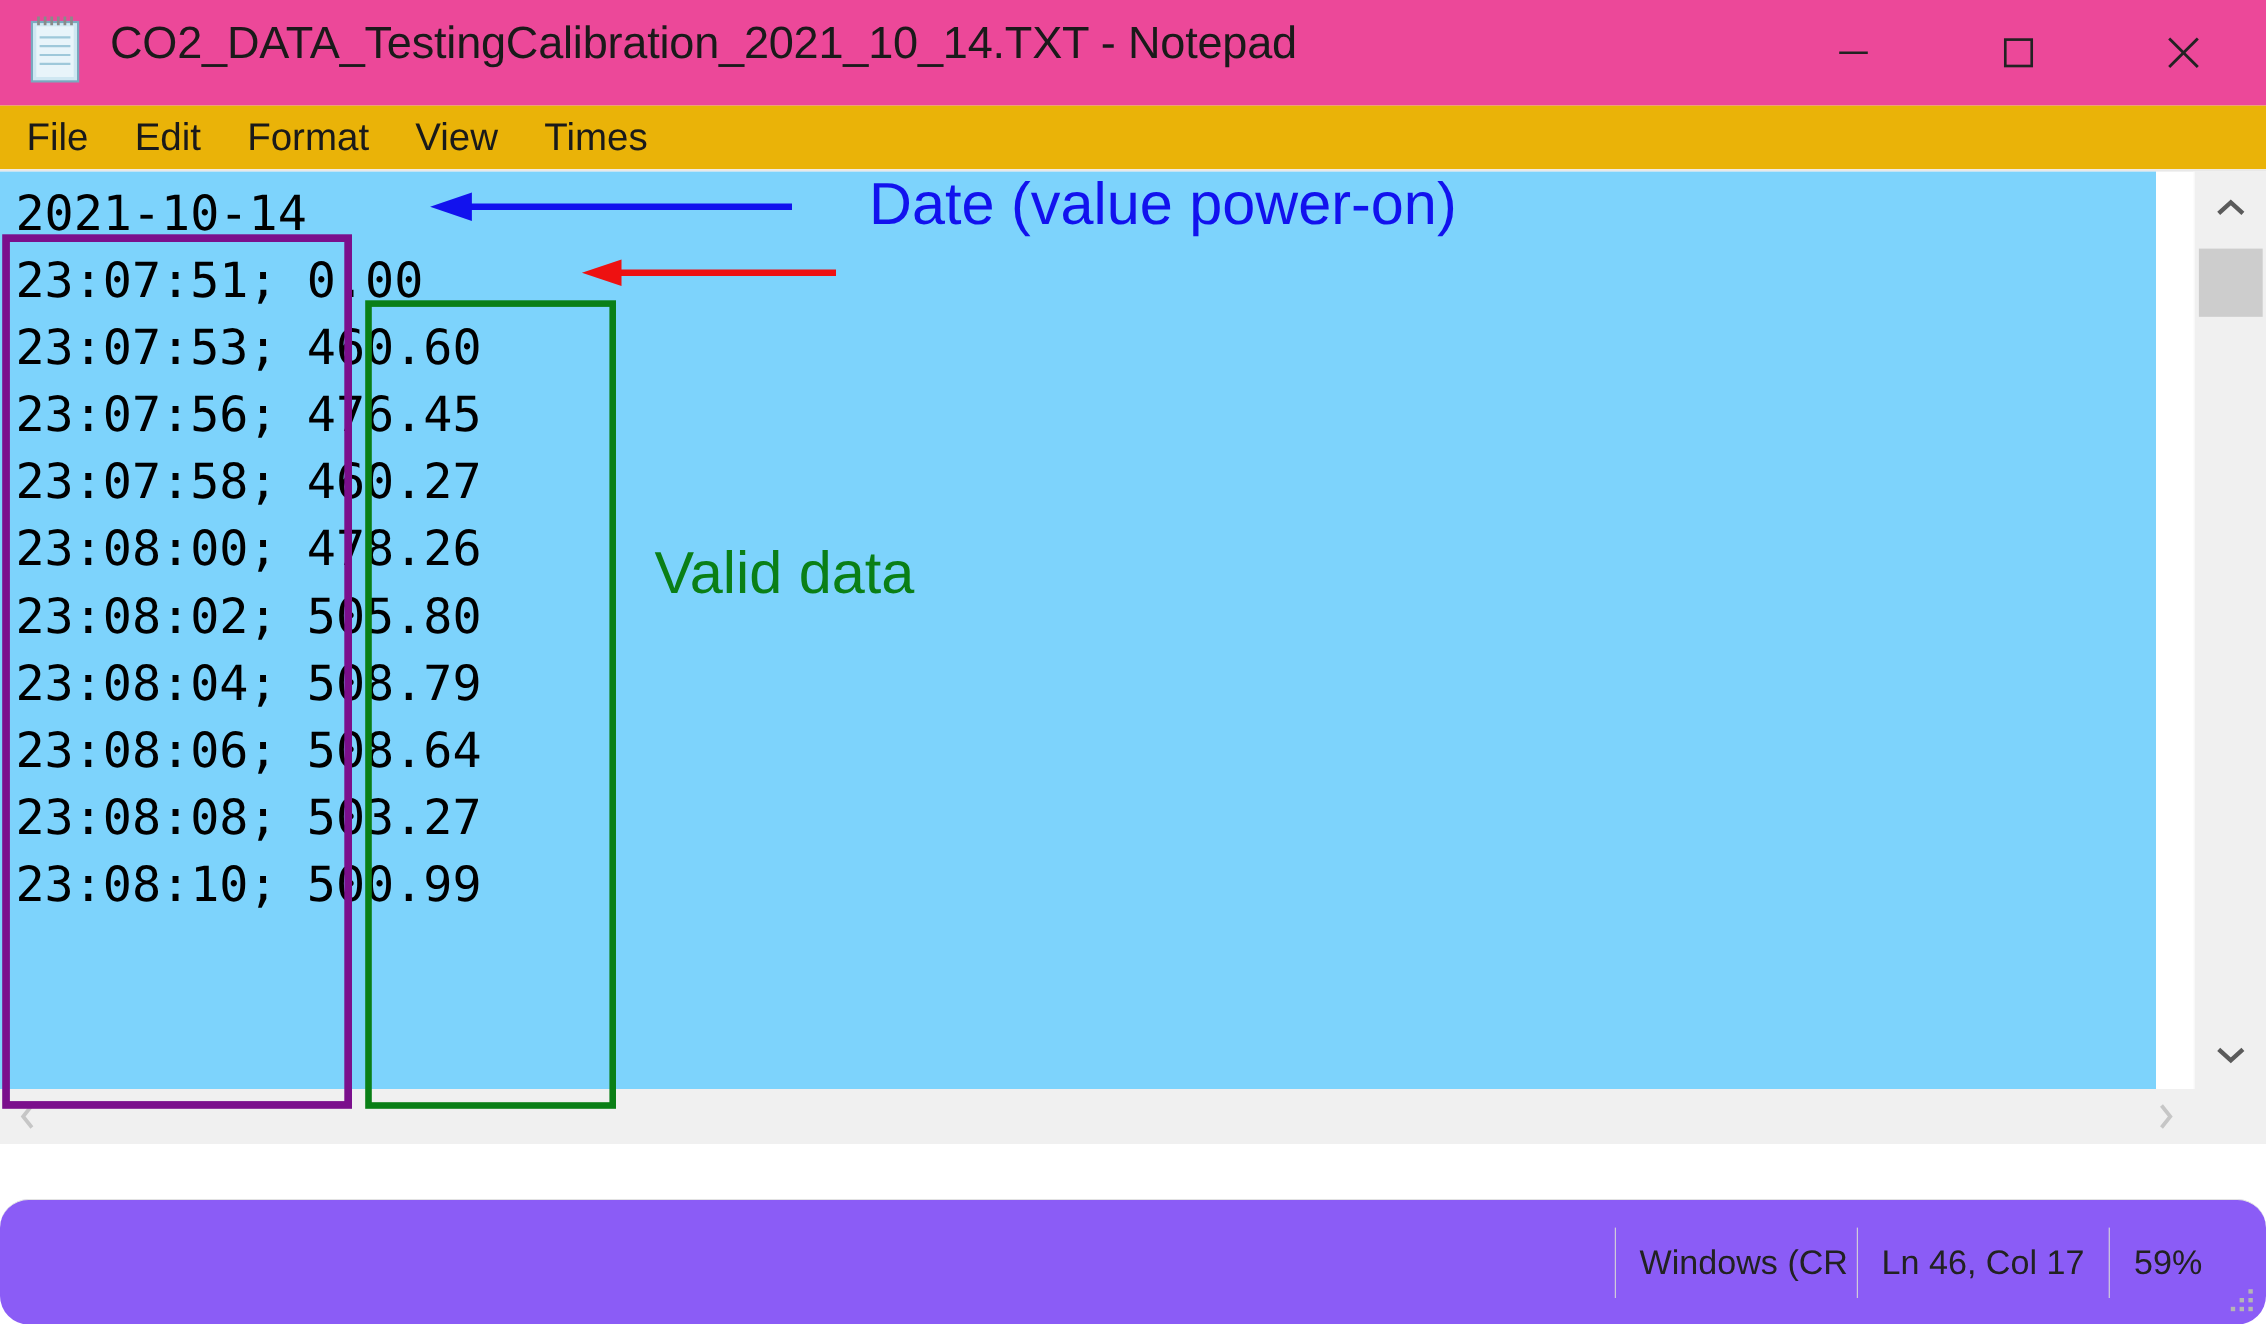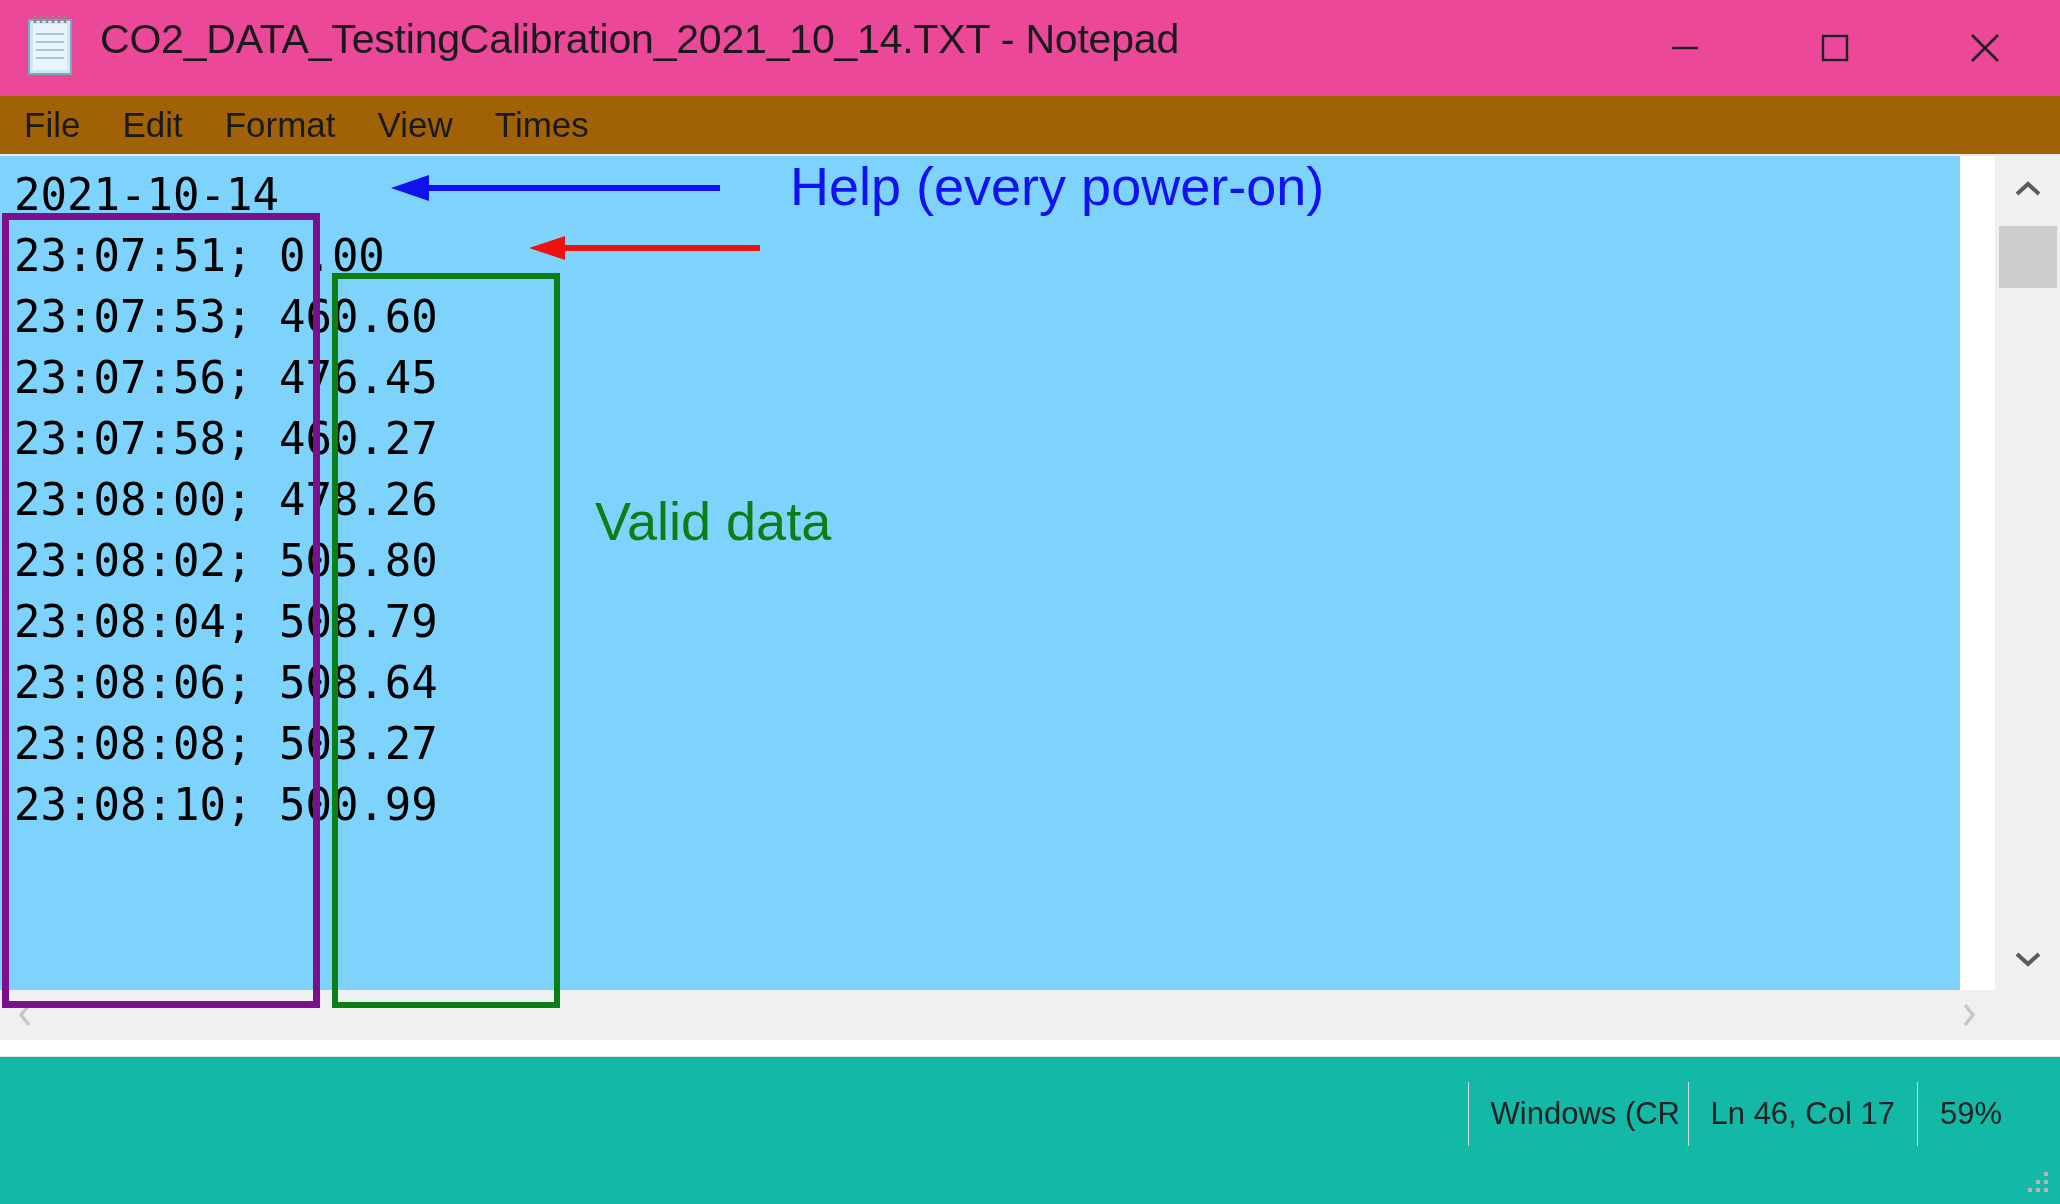--- a/index.html
+++ b/index.html
@@ -52,21 +52,21 @@
     display: flex; align-items: center; justify-content: center;
     background: transparent;
   }
   .win-btn svg { display: block; }
 
   
   .menubar {
     position: absolute;
     left: 0; top: 96px;
     width: 2060px; height: 58px;
-    background: #a16207;
+    background: #eab308;
     display: flex;
     align-items: center;
     padding-left: 24px;
     box-sizing: border-box;
   }
   .menu-item {
     font-size: 35px;
     color: #1a1a1a;
     margin-right: 42px;
     white-space: nowrap;
@@ -134,24 +134,25 @@
     top: 0; width: 50px; height: 50px;
     display: flex; align-items: center; justify-content: center;
   }
   .hscroll .arrow.left { left: 0; }
   .hscroll .arrow.right { right: 66px; }
 
   
   .statusbar {
     position: absolute;
     left: 0; bottom: 0;
-    width: 2060px; height: 148px;
-    background: #14b8a6;
+    width: 2060px; height: 114px;
+    background: #8b5cf6;
     border-top: 1px solid #e2e2e2;
     box-sizing: border-box;
+    border-radius: 26px;
   }
   .status-cells {
     position: absolute;
     right: 36px; top: 25px;
     height: 64px;
     display: flex;
     align-items: center;
   }
   .status-cell {
     font-size: 31px;
@@ -313,21 +314,21 @@
   </div>
 
   <div class="anno-box box-purple" style="left:2px; top:213px; width:318px; height:795px;"></div>
 
   <div class="anno-box box-green" style="left:332px; top:273px; width:228px; height:735px;"></div>
 
   <svg class="arrow-svg" width="340" height="40" style="left:385px; top:168px;">
     <line x1="335" y1="20" x2="40" y2="20" stroke="#1212ee" stroke-width="6"></line>
     <polygon points="6,20 44,7 44,33" fill="#1212ee"></polygon>
   </svg>
-  <div class="anno lbl-blue" style="left:790px; top:155px;">Help (every power-on)</div>
+  <div class="anno lbl-blue" style="left:790px; top:155px;">Date (value power-on)</div>
 
   <svg class="arrow-svg" width="240" height="40" style="left:525px; top:228px;">
     <line x1="235" y1="20" x2="36" y2="20" stroke="#ee1111" stroke-width="6"></line>
     <polygon points="4,20 40,8 40,32" fill="#ee1111"></polygon>
   </svg>
 
   <div class="anno lbl-green" style="left:595px; top:490px;">Valid data</div>
 
 
 </div>

